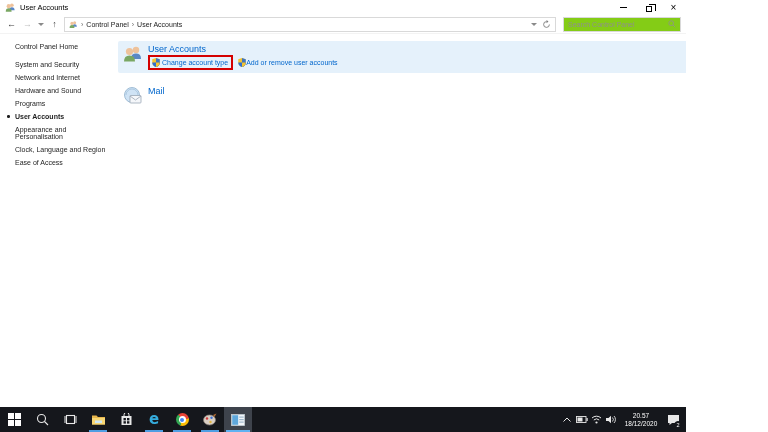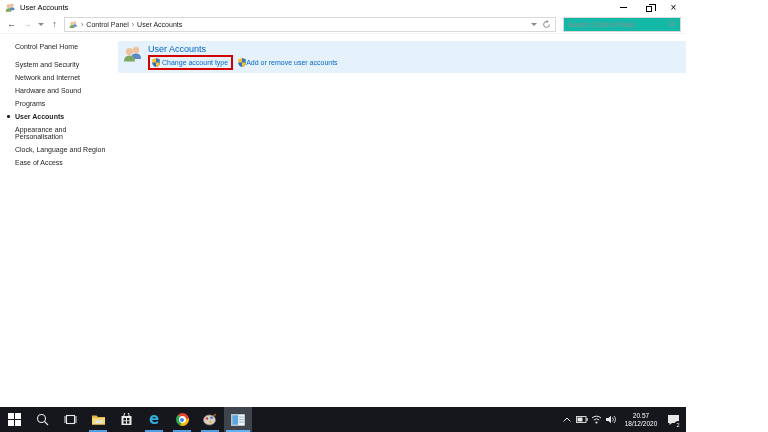--- a/index.html
+++ b/index.html
@@ -23,21 +23,21 @@
   .nav-arrow { font-size:9px; width:13px; text-align:center; line-height:13px; }
   .back { color:#3b3b3b; }
   .fwd { color:#c0c0c0; }
   .up { color:#4a4a4a; }
   .nav-chevron { width:0; height:0; border-left:3px solid transparent; border-right:3px solid transparent; border-top:3px solid #8a8a8a; margin:0 1px; }
   .addressbar { flex:1; height:15px; border:1px solid #d9d9d9; display:flex; align-items:center; padding:0 4px; gap:3px; font-size:7px; color:#1a1a1a; background:#fff; }
   .crumb-icon { width:9px; height:9px; }
   .crumb-sep { color:#6a6a6a; font-size:7px; }
   .addr-spacer { flex:1; }
   .addr-tools { display:flex; align-items:center; gap:4px; }
-  .searchbox { width:118px; height:15px; border:1px solid #d9d9d9; display:flex; align-items:center; padding:0 4px; margin-left:4px; background:#14b8a6; }
+  .searchbox { width:118px; height:15px; border:1px solid #d9d9d9; display:flex; align-items:center; padding:0 4px; margin-left:4px; background:#84cc16; }
   .searchbox input { border:none; outline:none; flex:1; font-size:7px; font-family:"Liberation Sans",sans-serif; color:#444; min-width:0; background:transparent; }
   .searchbox input::placeholder { color:#8f8f8f; }
 
   
   .winbody { flex:1; display:flex; background:#fff; overflow:hidden; }
   .sidebar { width:118px; flex:0 0 auto; padding:9px 0 0 15px; font-size:7px; color:#1e1e1e; }
   .side-item { margin-bottom:5.5px; position:relative; line-height:7.5px; cursor:default; }
   .side-item.home { margin-bottom:10px; }
   .side-item.active { font-weight:bold; }
   .side-item.active .bullet { position:absolute; left:-8px; top:2.5px; width:2.5px; height:2.5px; border-radius:50%; background:#1e1e1e; }
@@ -180,20 +180,31 @@
             <span class="cp-link">Add or remove user accounts</span>
           </div>
         </div>
       </div>
 
       <div class="sec-gap"></div>
 
 
       <div class="sec-gap"></div>
 
+      <div class="section">
+        <svg class="sec-icon" viewBox="0 0 20 20">
+          <circle cx="9" cy="9" r="7.5" fill="#cfe3f5" stroke="#8fb0cc" stroke-width="0.8"></circle>
+          <path d="M3 9 A6 6 0 0 1 15 9" fill="none" stroke="#9dbdd9" stroke-width="0.7"></path>
+          <rect x="7" y="9.5" width="11" height="7.5" rx="0.8" fill="#f5f7fa" stroke="#9aa7b5" stroke-width="0.8"></rect>
+          <path d="M7 10 L12.5 14 L18 10" fill="none" stroke="#9aa7b5" stroke-width="0.8"></path>
+        </svg>
+        <div class="sec-body">
+          <div class="sec-title">Mail</div>
+        </div>
+      </div>
 
     </div>
   </div>
 
   <div class="taskbar">
     <div class="tb-cell">
       <svg width="13" height="13" viewBox="0 0 13 13">
         <rect x="0" y="0" width="6" height="6" fill="#fff"></rect>
           <rect x="7" y="0" width="6" height="6" fill="#fff"></rect>
         <rect x="0" y="7" width="6" height="6" fill="#fff"></rect>

